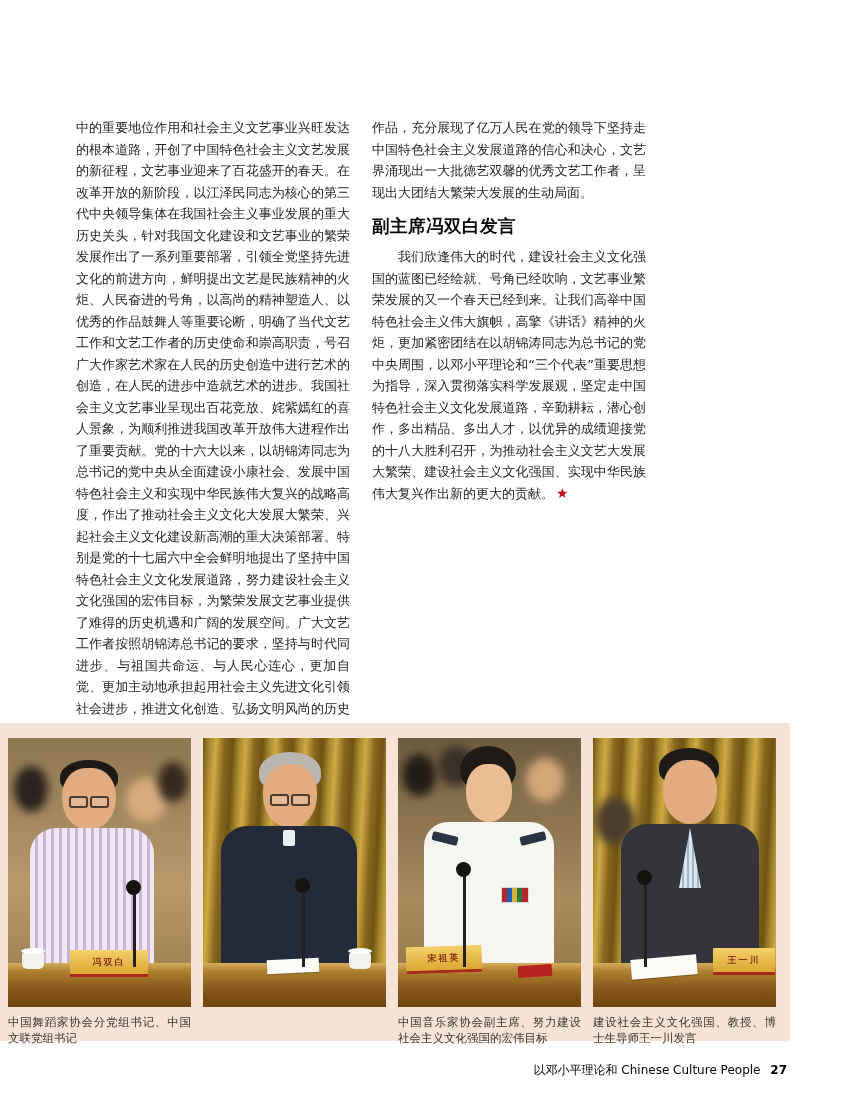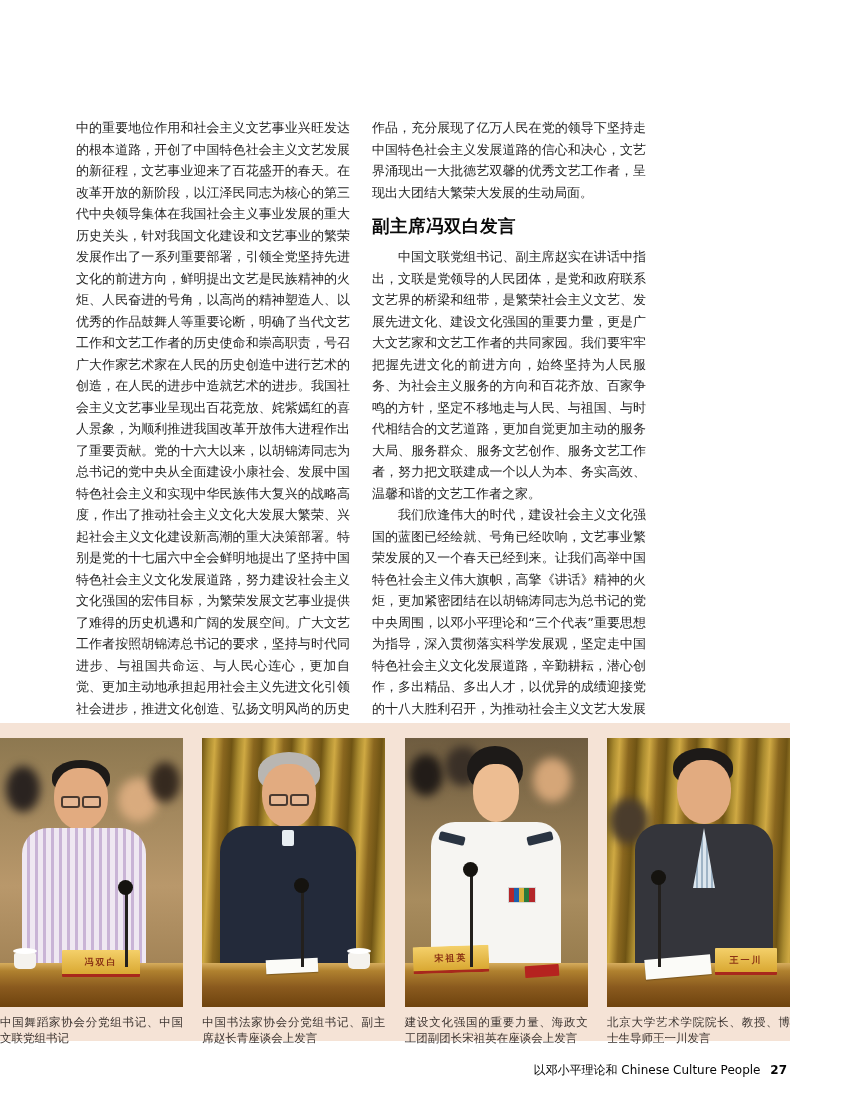--- a/index.html
+++ b/index.html
@@ -20,21 +20,21 @@
   .article h2{
     margin:11px 0 8px 0;font-size:17.5px;line-height:24px;color:#090909;
     font-weight:bold;letter-spacing:0.5px;
   }
   .star{color:#c41420;font-size:14px;padding-left:2px;}
   
   .photo-strip{
     position:absolute;left:0;top:723px;width:790px;height:318px;
     background:#f5e3d6;
   }
-  .photos{display:flex;gap:12px;padding:15px 0 0 0;justify-content:space-between;}
+  .photos{display:flex;gap:12px;padding:15px 0 0 8px;}
   .photo{margin:0;width:183px;}
   .photo-img{position:relative;width:183px;height:269px;overflow:hidden;background:#7a5a18;}
   figcaption{
     margin-top:7px;font-size:11.5px;line-height:16px;color:#3c3430;
     text-align:justify;word-break:break-all;
   }
   
   .curtain{position:absolute;inset:0;
     background:repeating-linear-gradient(93deg,#6f5414 0px,#a98a2f 7px,#cfa943 13px,#8a671f 22px,#6f5414 30px);}
   .audience{position:absolute;inset:0;
@@ -78,21 +78,20 @@
 
 <div class="page">
 
   <div class="article">
     <div class="col">
       <p class="body-text">中的重要地位作用和社会主义文艺事业兴旺发达的根本道路，开创了中国特色社会主义文艺发展的新征程，文艺事业迎来了百花盛开的春天。在改革开放的新阶段，以江泽民同志为核心的第三代中央领导集体在我国社会主义事业发展的重大历史关头，针对我国文化建设和文艺事业的繁荣发展作出了一系列重要部署，引领全党坚持先进文化的前进方向，鲜明提出文艺是民族精神的火炬、人民奋进的号角，以高尚的精神塑造人、以优秀的作品鼓舞人等重要论断，明确了当代文艺工作和文艺工作者的历史使命和崇高职责，号召广大作家艺术家在人民的历史创造中进行艺术的创造，在人民的进步中造就艺术的进步。我国社会主义文艺事业呈现出百花竞放、姹紫嫣红的喜人景象，为顺利推进我国改革开放伟大进程作出了重要贡献。党的十六大以来，以胡锦涛同志为总书记的党中央从全面建设小康社会、发展中国特色社会主义和实现中华民族伟大复兴的战略高度，作出了推动社会主义文化大发展大繁荣、兴起社会主义文化建设新高潮的重大决策部署。特别是党的十七届六中全会鲜明地提出了坚持中国特色社会主义文化发展道路，努力建设社会主义文化强国的宏伟目标，为繁荣发展文艺事业提供了难得的历史机遇和广阔的发展空间。广大文艺工作者按照胡锦涛总书记的要求，坚持与时代同进步、与祖国共命运、与人民心连心，更加自觉、更加主动地承担起用社会主义先进文化引领社会进步，推进文化创造、弘扬文明风尚的历史责任，为人民奉献了一大批思想性、艺术性、观赏性俱佳的优秀文艺</p>
     </div>
     <div class="col">
       <p class="body-text">作品，充分展现了亿万人民在党的领导下坚持走中国特色社会主义发展道路的信心和决心，文艺界涌现出一大批德艺双馨的优秀文艺工作者，呈现出大团结大繁荣大发展的生动局面。</p>
       <h2>副主席冯双白发言</h2>
-      <p class="body-text indent">中国文联党组书记、副主席赵实在讲话中指出，文联是党领导的人民团体，是党和政府联系文艺界的桥梁和纽带，是繁荣社会主义文艺、发展先进文化、建设文化强国的重要力量，更是广大文艺家和文艺工作者的共同家园。我们要牢牢把握先进文化的前进方向，始终坚持为人民服务、为社会主义服务的方向和百花齐放、百家争鸣的方针，坚定不移地走与人民、与祖国、与时代相结合的文艺道路，更加自觉更加主动的服务大局、服务群众、服务文艺创作、服务文艺工作者，努力把文联建成一个以人为本、务实高效、温馨和谐的文艺工作者之家。</p>
       <p class="body-text indent"><span>我们欣逢伟大的时代，建设社会主义文化强国的蓝图已经绘就、号角已经吹响，文艺事业繁荣发展的又一个春天已经到来。让我们高举中国特色社会主义伟大旗帜，高擎《讲话》精神的火炬，更加紧密团结在以胡锦涛同志为总书记的党中央周围，以邓小平理论和“三个代表”重要思想为指导，深入贯彻落实科学发展观，坚定走中国特色社会主义文化发展道路，辛勤耕耘，潜心创作，多出精品、多出人才，以优异的成绩迎接党的十八大胜利召开，为推动社会主义文艺大发展大繁荣、建设社会主义文化强国、实现中华民族伟大复兴作出新的更大的贡献。</span><span class="star">★</span></p>
     </div>
   </div>
 
   <div class="photo-strip">
     <div class="photos">
 
       <figure class="photo">
         <div class="photo-img">
           <div class="audience"></div>
@@ -123,21 +122,20 @@
           <div class="torso" style="left:18px;top:88px;width:136px;height:140px;border-radius:26px 26px 0 0;background:#232a3a;"></div>
           <div class="torso" style="left:80px;top:92px;width:12px;height:16px;background:#e8eef2;border-radius:2px;"></div>
           <div class="desk"></div>
           <div class="paper" style="left:64px;bottom:34px;width:52px;height:14px;transform:rotate(-3deg);"></div>
           <div class="cup" style="left:146px;bottom:38px;"></div>
           <div class="mic" style="left:92px;">
               <i class="stem" style="height:80px;"></i>
               <i class="mhead" style="bottom:74px;"></i>
             </div>
         </div>
-        <figcaption>中国书法家协会分党组书记、副主席赵长青座谈会上发言</figcaption>
       </figure>
 
       <figure class="photo">
         <div class="photo-img">
           <div class="audience" style="background:linear-gradient(180deg,#6e5c40 0%,#a88c5e 60%,#8d7243 100%);"></div>
           <div class="blob" style="left:4px;top:16px;width:34px;height:42px;background:#221c18;"></div>
           <div class="blob" style="left:40px;top:8px;width:36px;height:40px;background:#3a3027;"></div>
           <div class="blob" style="left:128px;top:20px;width:38px;height:44px;background:#d5a678;"></div>
           <div class="hair" style="left:62px;top:8px;width:56px;height:48px;border-radius:50%;"></div>
           <div class="head" style="left:68px;top:26px;width:46px;height:58px;background:#edbd92;"></div>
@@ -146,40 +144,40 @@
           <div class="epaulette" style="left:122px;top:96px;transform:rotate(-14deg);"></div>
           <div class="ribbons" style="left:104px;top:150px;"></div>
           <div class="desk"></div>
           <div class="plate" style="left:8px;bottom:34px;width:76px;transform:rotate(-2deg);">宋祖英</div>
           <div class="book" style="left:120px;bottom:30px;width:34px;height:12px;transform:rotate(-4deg);"></div>
           <div class="mic" style="left:58px;">
               <i class="stem" style="height:96px;"></i>
               <i class="mhead" style="bottom:90px;"></i>
             </div>
         </div>
-        <figcaption>建设文化强国的重要力量、海政文工团副团长宋祖英在座谈会上发言</figcaption>
+        <figcaption>中国音乐家协会副主席、努力建设社会主义文化强国的宏伟目标</figcaption>
       </figure>
 
       <figure class="photo">
         <div class="photo-img">
           <div class="curtain"></div>
           <div class="blob" style="left:2px;top:60px;width:40px;height:46px;background:#4a3c2c;"></div>
           <div class="hair" style="left:66px;top:10px;width:60px;height:38px;"></div>
           <div class="head" style="left:70px;top:22px;width:54px;height:64px;"></div>
           <div class="torso" style="left:28px;top:86px;width:138px;height:145px;border-radius:26px 26px 0 0;background:#34353b;"></div>
           <div class="torso" style="left:86px;top:90px;width:22px;height:60px;background:repeating-linear-gradient(90deg,#dce6ee 0 3px,#9fb4c6 3px 5px);clip-path:polygon(50% 0,100% 100%,0 100%);"></div>
           <div class="desk"></div>
           <div class="paper" style="left:38px;bottom:30px;width:66px;height:20px;transform:rotate(-5deg);"></div>
-          <div class="plate" style="left:108px;bottom:32px;width:62px;">王一川</div>
+          <div class="plate" style="left:120px;bottom:32px;width:62px;">王一川</div>
           <div class="mic" style="left:44px;">
               <i class="stem" style="height:88px;"></i>
               <i class="mhead" style="bottom:82px;"></i>
             </div>
         </div>
-        <figcaption>北京大学艺术学院院长、教授、博士生导师王一川发言</figcaption>
+        <figcaption>建设社会主义文化强国、教授、博士生导师王一川发言</figcaption>
       </figure>
 
     </div>
   </div>
 
   <div class="footer">
     <span>以邓小平理论和</span>
     <span>Chinese Culture People</span>
     <span class="pn">27</span>
   </div>

